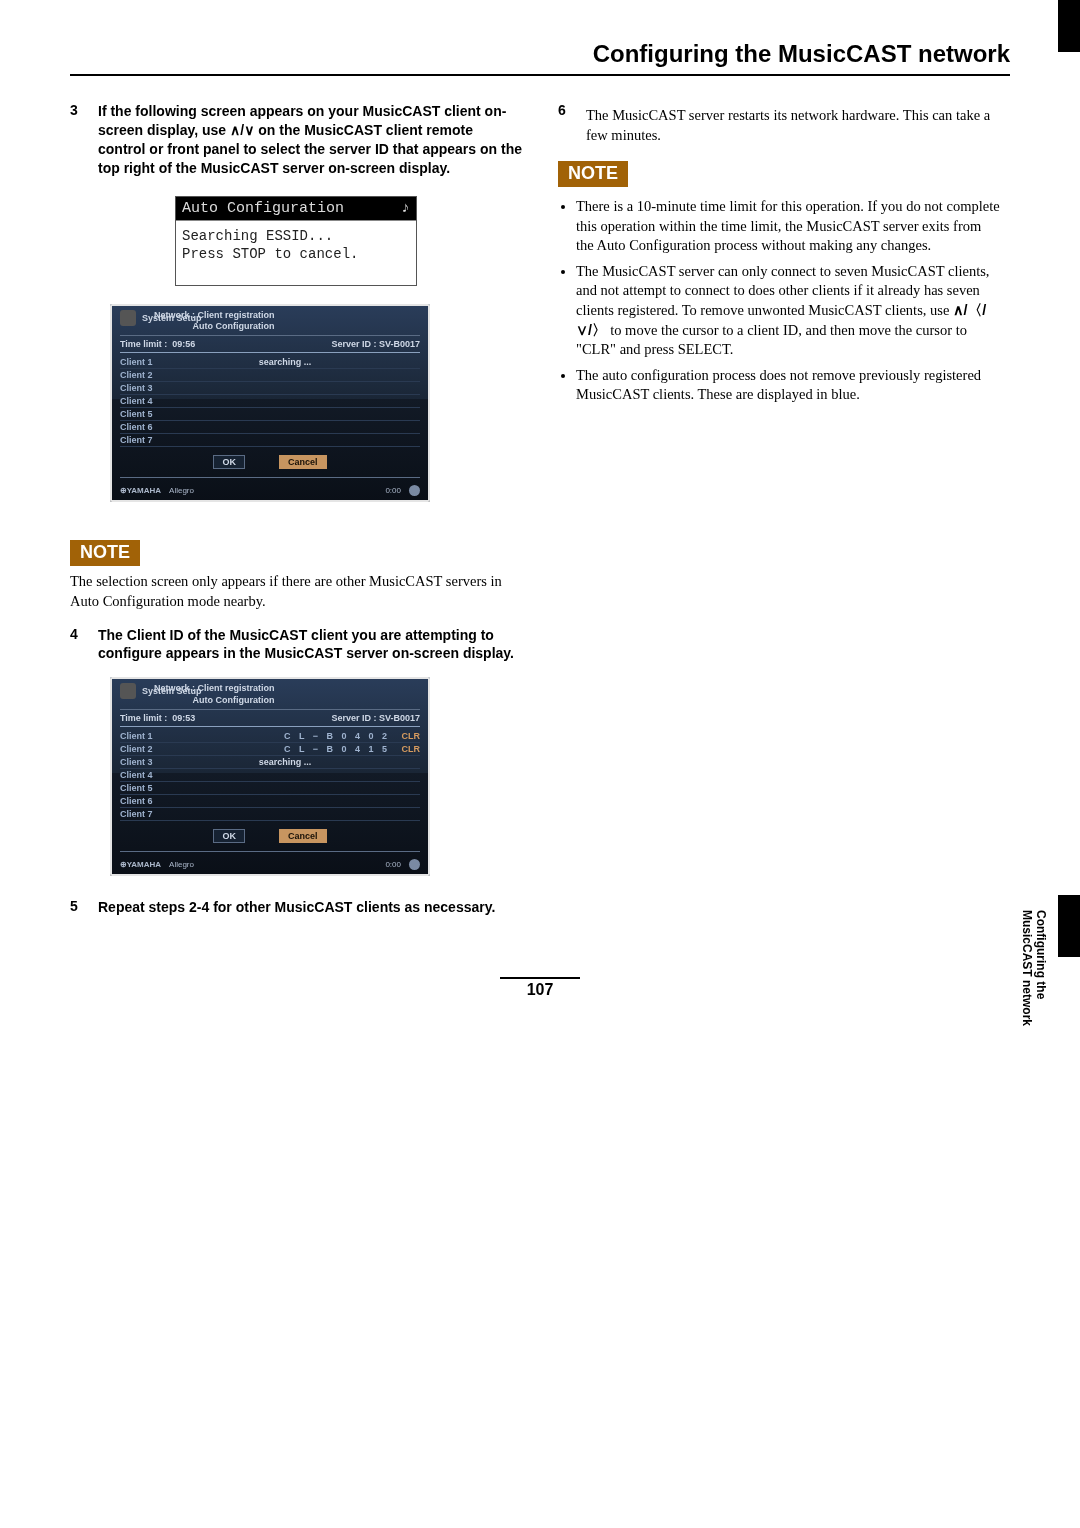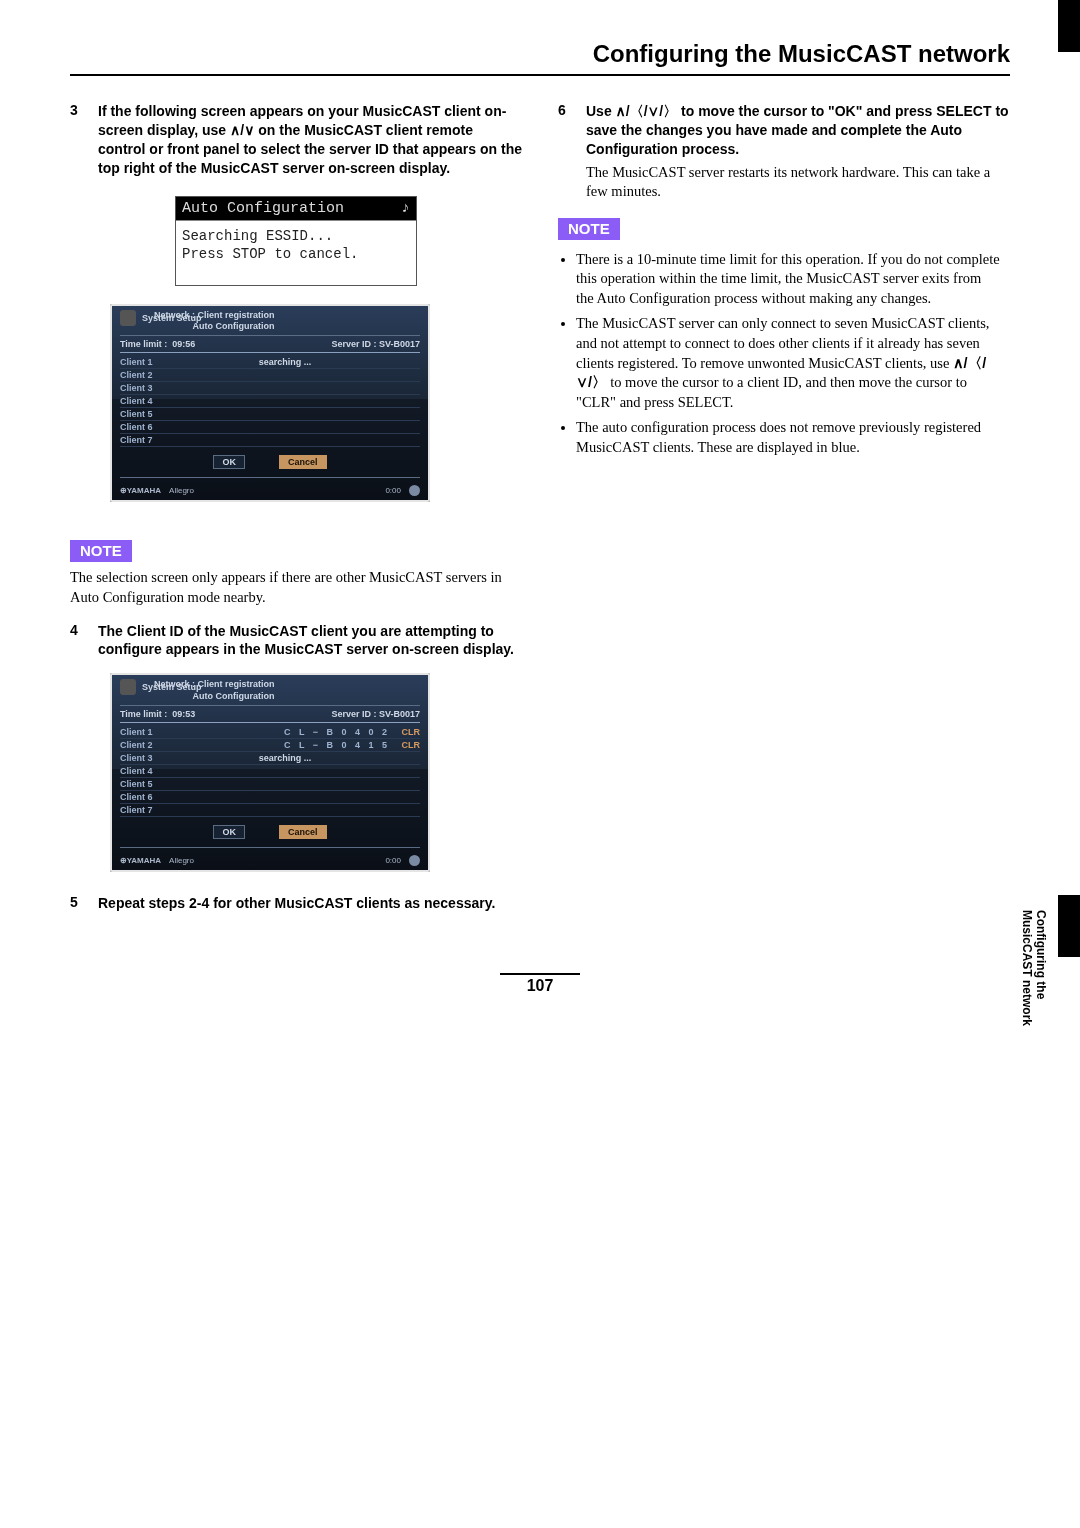--- a/index.html
+++ b/index.html
@@ -64,24 +64,24 @@
     font-weight: bold;
     line-height: 1.35;
   }
   .body-text {
     font-size: 14.5px;
     font-family: Georgia, "Times New Roman", serif;
     line-height: 1.35;
   }
   .note-badge {
     display: inline-block;
-    background: #8b5cf6;
+    background: #a16207;
     color: #fff;
     font-weight: bold;
-    font-size: 15px;
+    font-size: 18px;
     padding: 2px 10px 3px 10px;
     margin: 16px 0 6px 0;
   }
   ul.note-list {
     margin: 4px 8px 0 0;
     padding-left: 18px;
     font-size: 14.5px;
     font-family: Georgia, "Times New Roman", serif;
     line-height: 1.35;
   }
@@ -389,23 +389,20 @@
         <div class="step-bold">Repeat steps 2-4 for other MusicCAST clients as necessary.</div>
       </div>
 
     </div>
 
     <div class="col">
 
       <div class="step">
         <div class="step-num">6</div>
         <div>
-          <div class="step-bold">
-            <span>Use </span><span class="arrow">∧/〈/∨/〉</span><span> to move the cursor to "OK" and press SELECT to save the changes you have made and complete the Auto Configuration process.</span>
-          </div>
           <div class="body-text" style="margin-top:4px">The MusicCAST server restarts its network hardware. This can take a few minutes.</div>
         </div>
       </div>
 
       <div class="note-badge">NOTE</div>
       <ul class="note-list">
         <li>There is a 10-minute time limit for this operation. If you do not complete this operation within the time limit, the MusicCAST server exits from the Auto Configuration process without making any changes.</li>
         <li>
           <span>The MusicCAST server can only connect to seven MusicCAST clients, and not attempt to connect to does other clients if it already has seven clients registered. To remove unwonted MusicCAST clients, use </span><span class="arrow" style="font-family:Arial">∧/〈/∨/〉</span><span> to move the cursor to a client ID, and then move the cursor to "CLR" and press SELECT.</span>
         </li>

